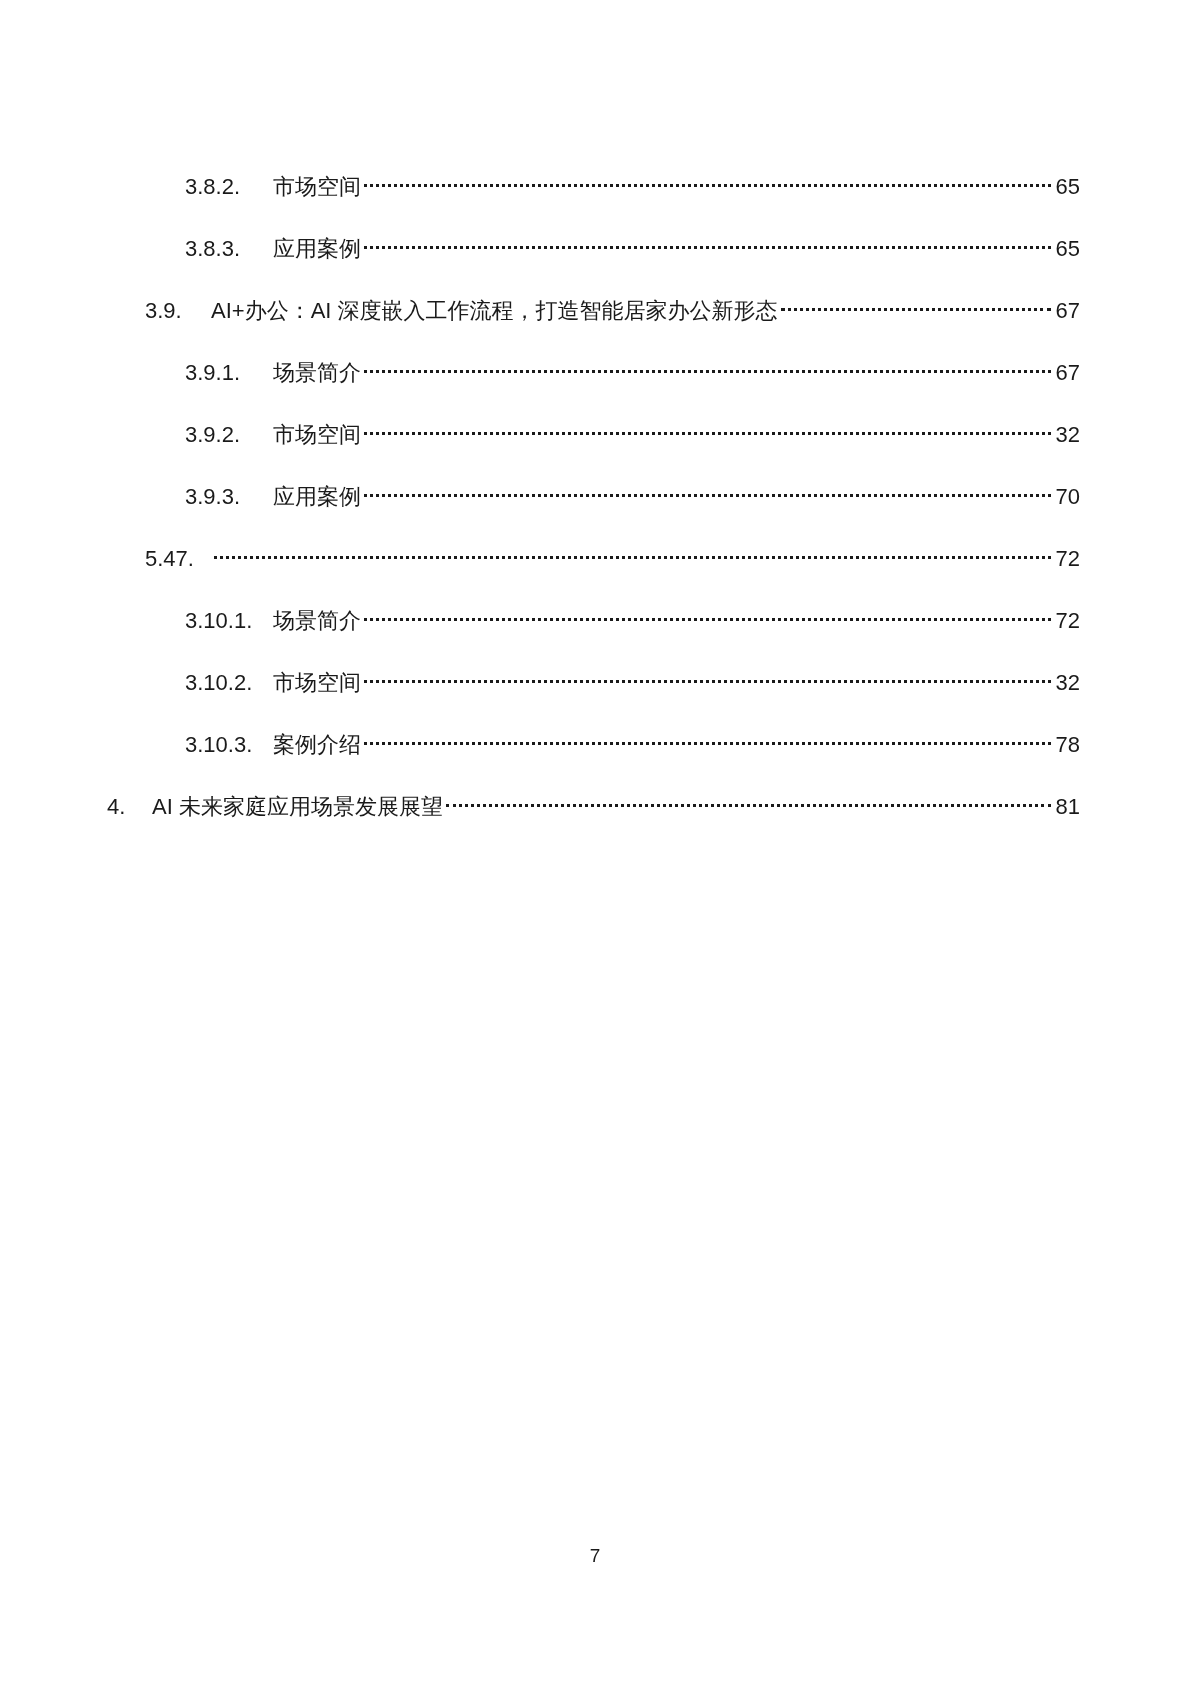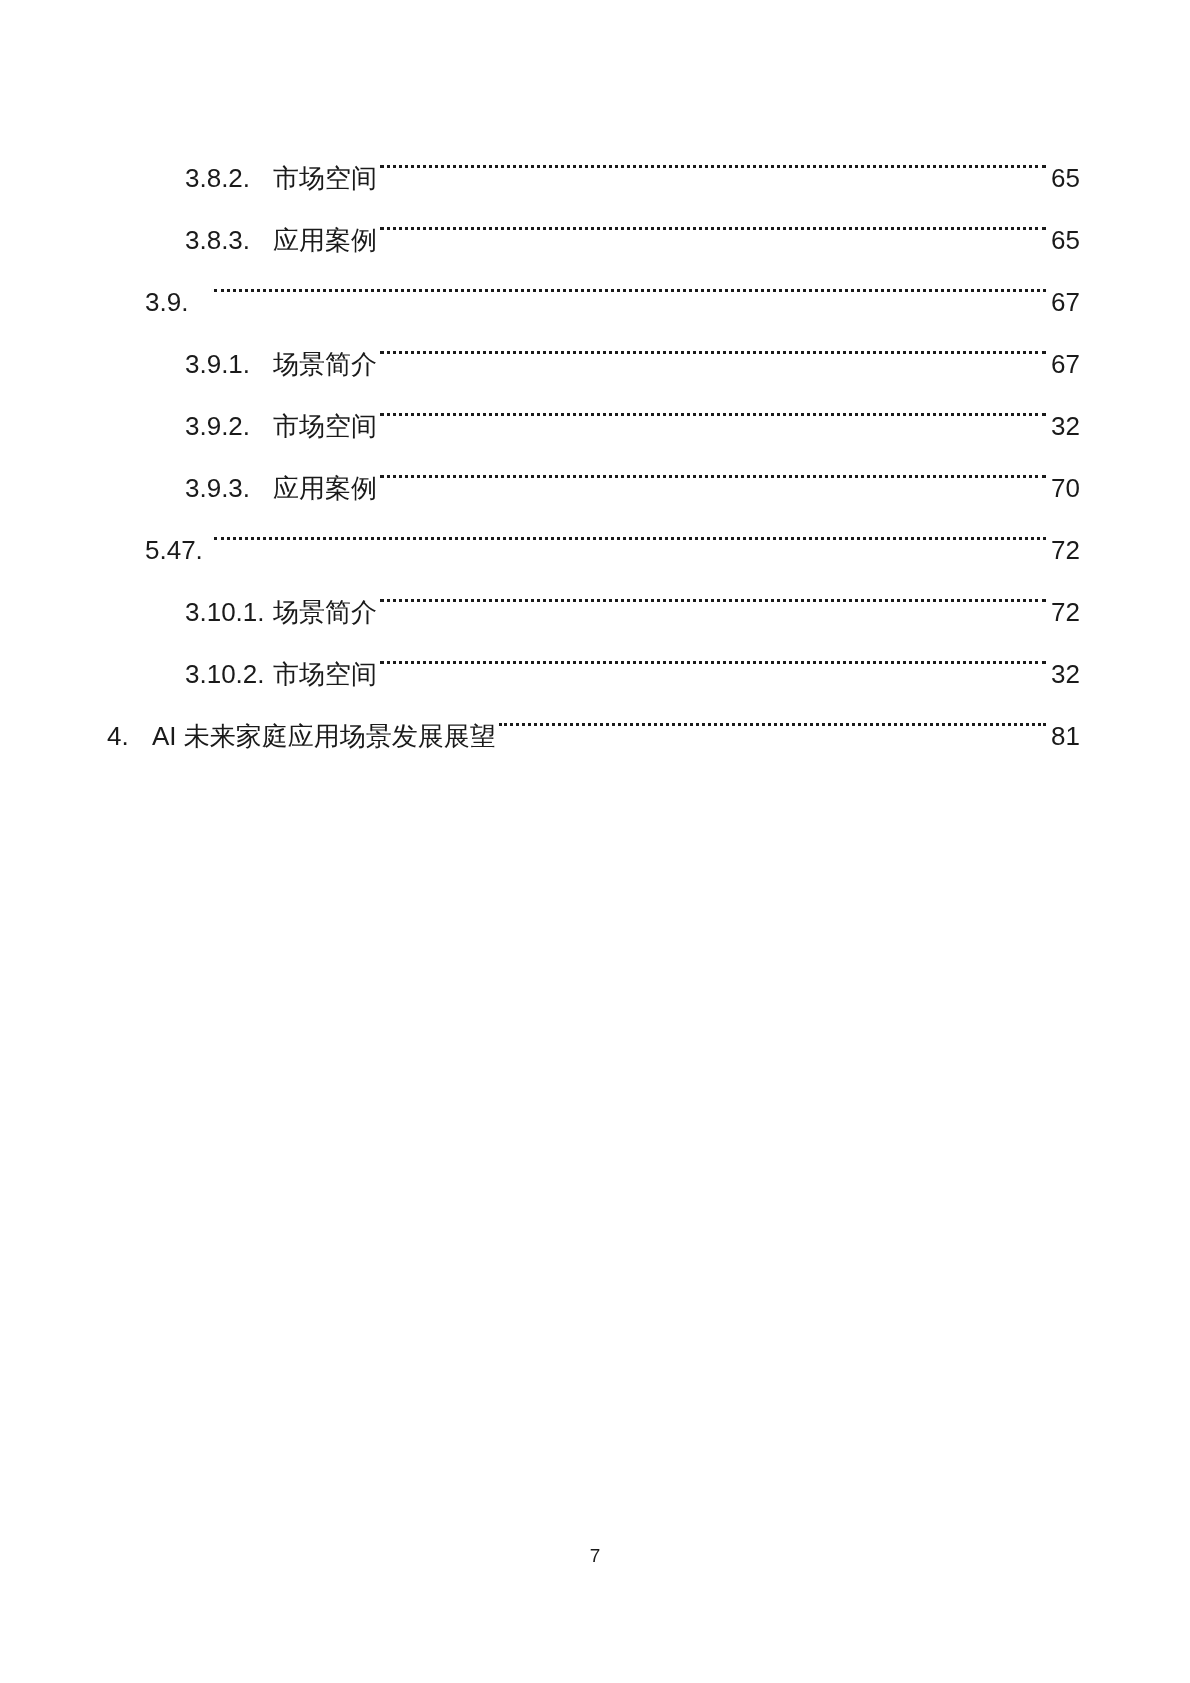--- a/index.html
+++ b/index.html
@@ -21,25 +21,26 @@
     background: #ffffff;
   }
   .toc {
     position: absolute;
     top: 165px;
     left: 107px;
     right: 110px;
   }
   .toc-row {
     display: flex;
-    align-items: flex-start;
+    align-items: center;
     line-height: 26px;
-    font-size: 26px;
+    font-size: 22px;
     margin-bottom: 36px;
     white-space: nowrap;
+    margin-top: 9px;
   }
   .toc-row.l1 { padding-left: 0; }
   .toc-row.l2 { padding-left: 38px; }
   .toc-row.l3 { padding-left: 78px; }
   .toc-row .num {
     display: inline-block;
     flex: 0 0 auto;
   }
   .toc-row.l1 .num { min-width: 45px; }
   .toc-row.l2 .num { min-width: 66px; }
@@ -79,20 +80,21 @@
         <span class="pg">65</span>
       </div>
       <div class="toc-row l3">
         <span class="num">3.8.3.</span>
         <span class="title">应用案例</span>
         <span class="leader"></span>
         <span class="pg">65</span>
       </div>
       <div class="toc-row l2">
         <span class="num">3.9.</span>
+        <span class="title">AI+办公：AI 深度嵌入工作流程，打造智能居家办公新形态</span>
         <span class="leader"></span>
         <span class="pg">67</span>
       </div>
       <div class="toc-row l3">
         <span class="num">3.9.1.</span>
         <span class="title">场景简介</span>
         <span class="leader"></span>
         <span class="pg">67</span>
       </div>
       <div class="toc-row l3">
@@ -117,20 +119,26 @@
         <span class="title">场景简介</span>
         <span class="leader"></span>
         <span class="pg">72</span>
       </div>
       <div class="toc-row l3">
         <span class="num">3.10.2.</span>
         <span class="title">市场空间</span>
         <span class="leader"></span>
         <span class="pg">32</span>
       </div>
+      <div class="toc-row l3">
+        <span class="num">3.10.3.</span>
+        <span class="title">案例介绍</span>
+        <span class="leader"></span>
+        <span class="pg">78</span>
+      </div>
       <div class="toc-row l1">
         <span class="num">4.</span>
         <span class="title">AI 未来家庭应用场景发展展望</span>
         <span class="leader"></span>
         <span class="pg">81</span>
       </div>
     </div>
   <div class="footer">7</div>
 </div>
 

